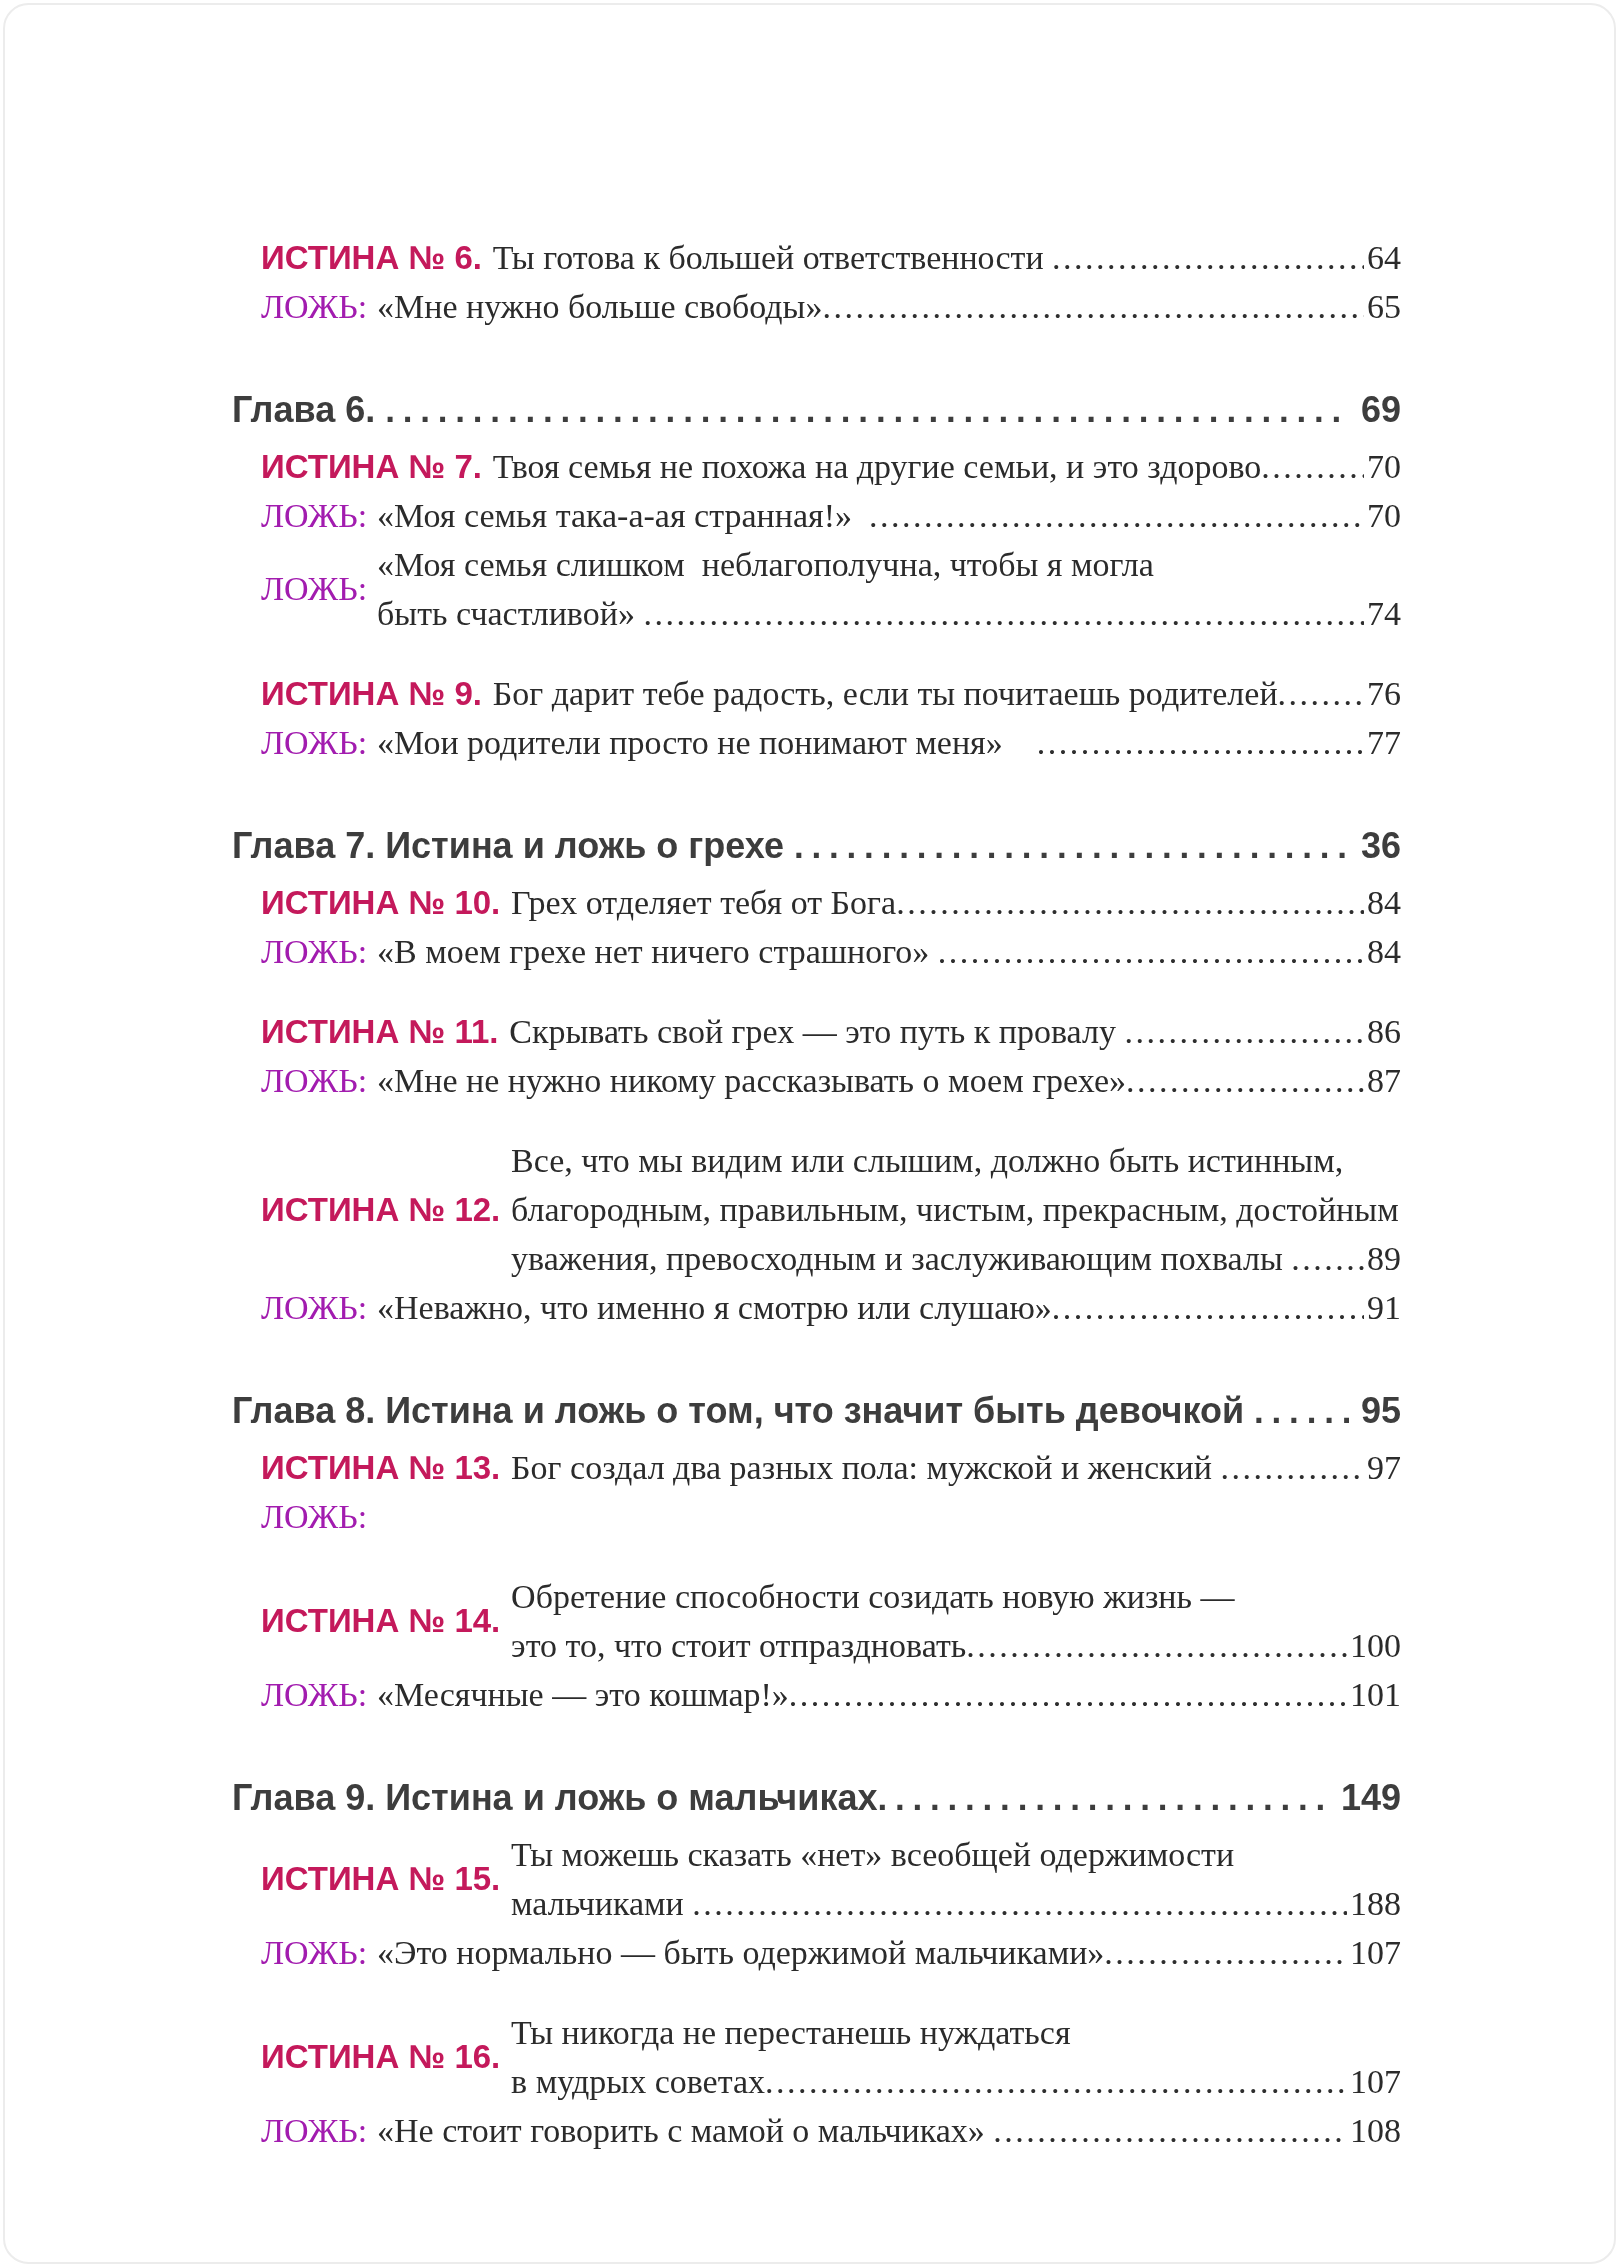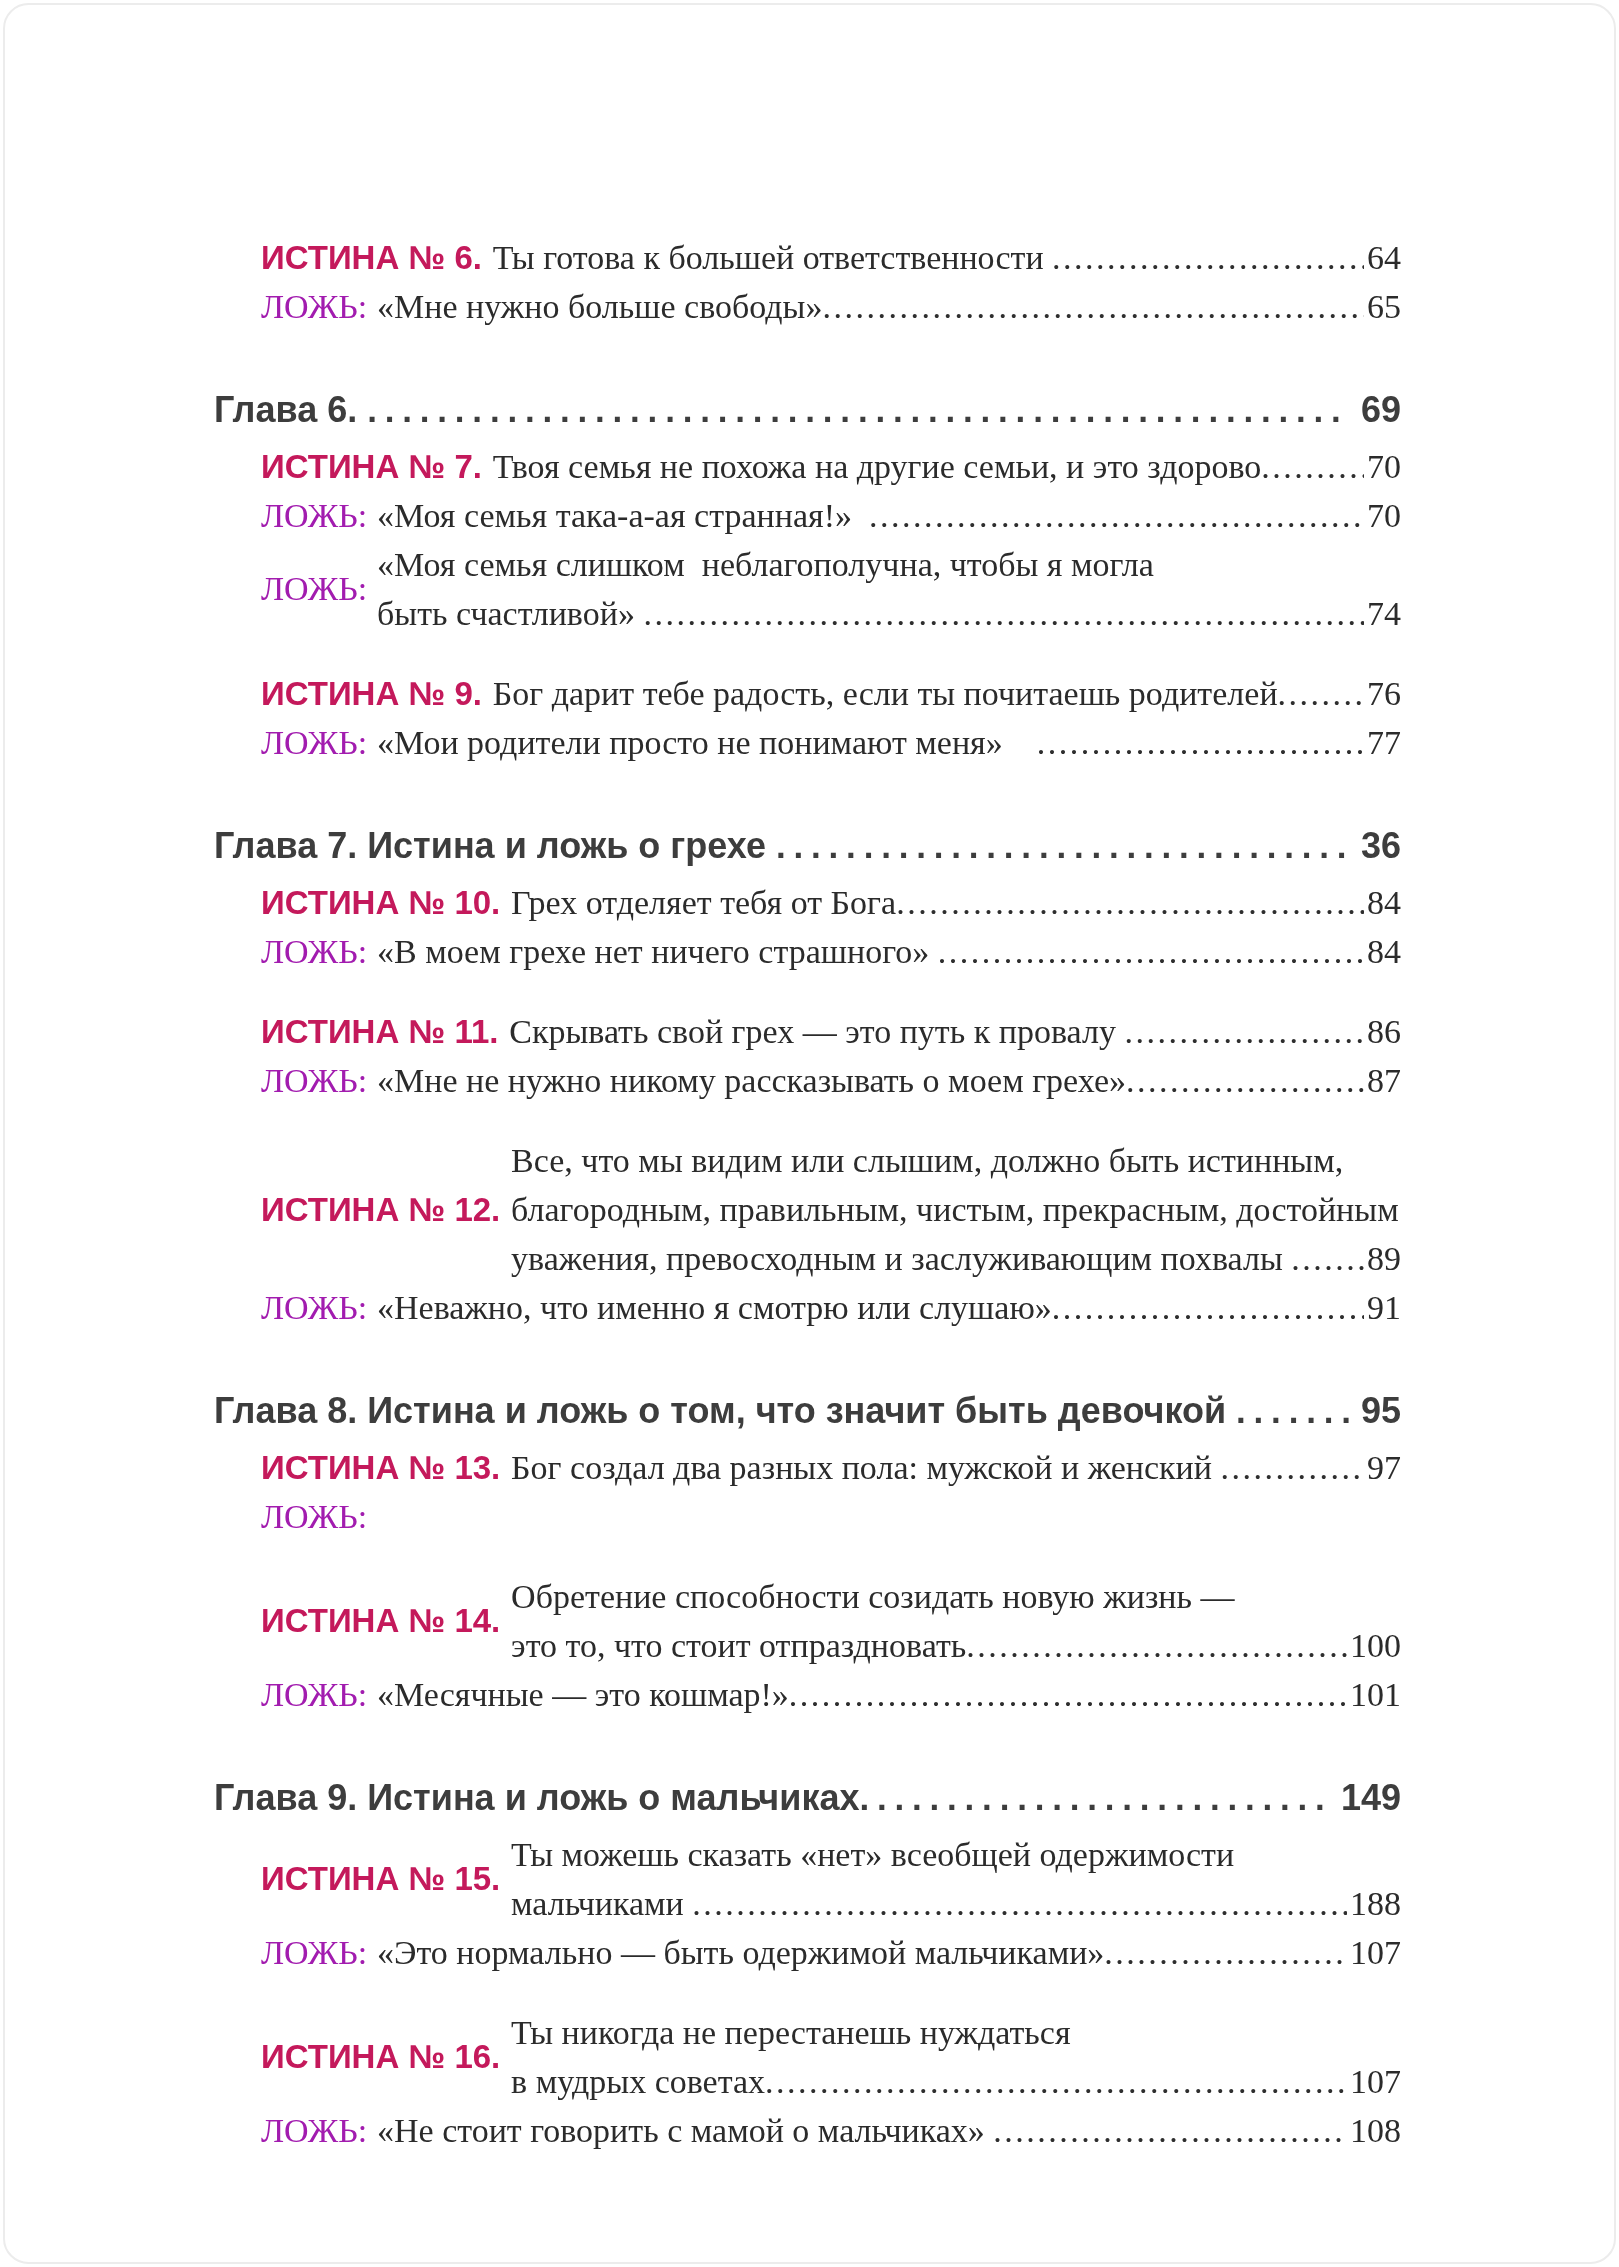--- a/index.html
+++ b/index.html
@@ -29,20 +29,21 @@
   .chapter {
     display: flex;
     align-items: baseline;
     font-family: "Liberation Sans", "DejaVu Sans", sans-serif;
     font-weight: 700;
     font-size: 36px;
     line-height: 55px;
     color: #3d3d3d;
     margin-top: 51px;
     margin-bottom: 4.9px;
+    margin-left: 18px;
   }
   .ch-label, .ch-title { white-space: pre; }
   .ch-pg { margin-left: 11.8px; }
   
   .entry {
     display: flex;
     align-items: center;
     padding-left: 47px;
     font-size: 34px;
     line-height: 49px;

